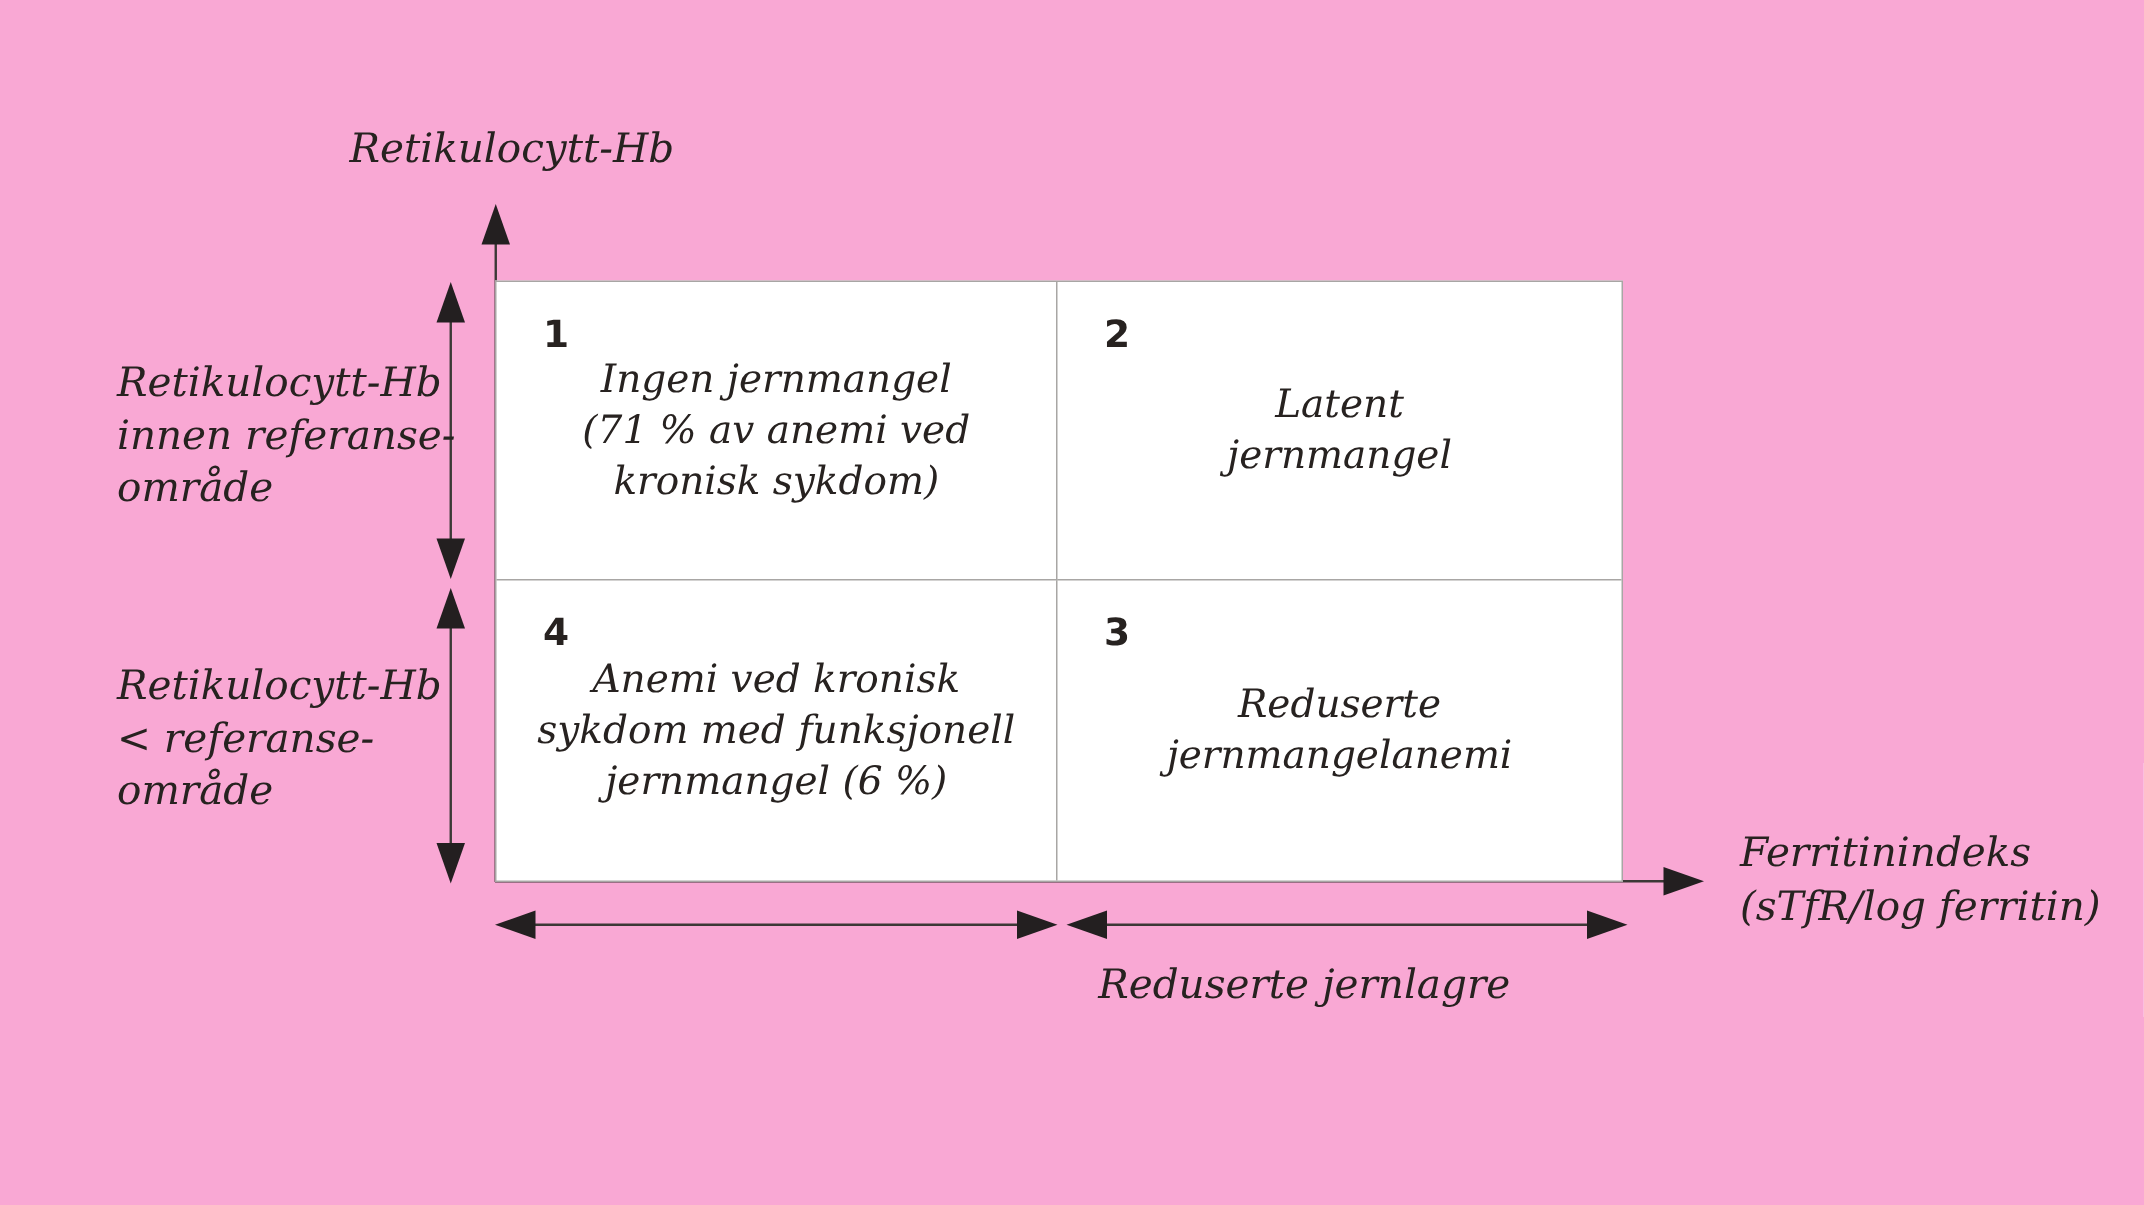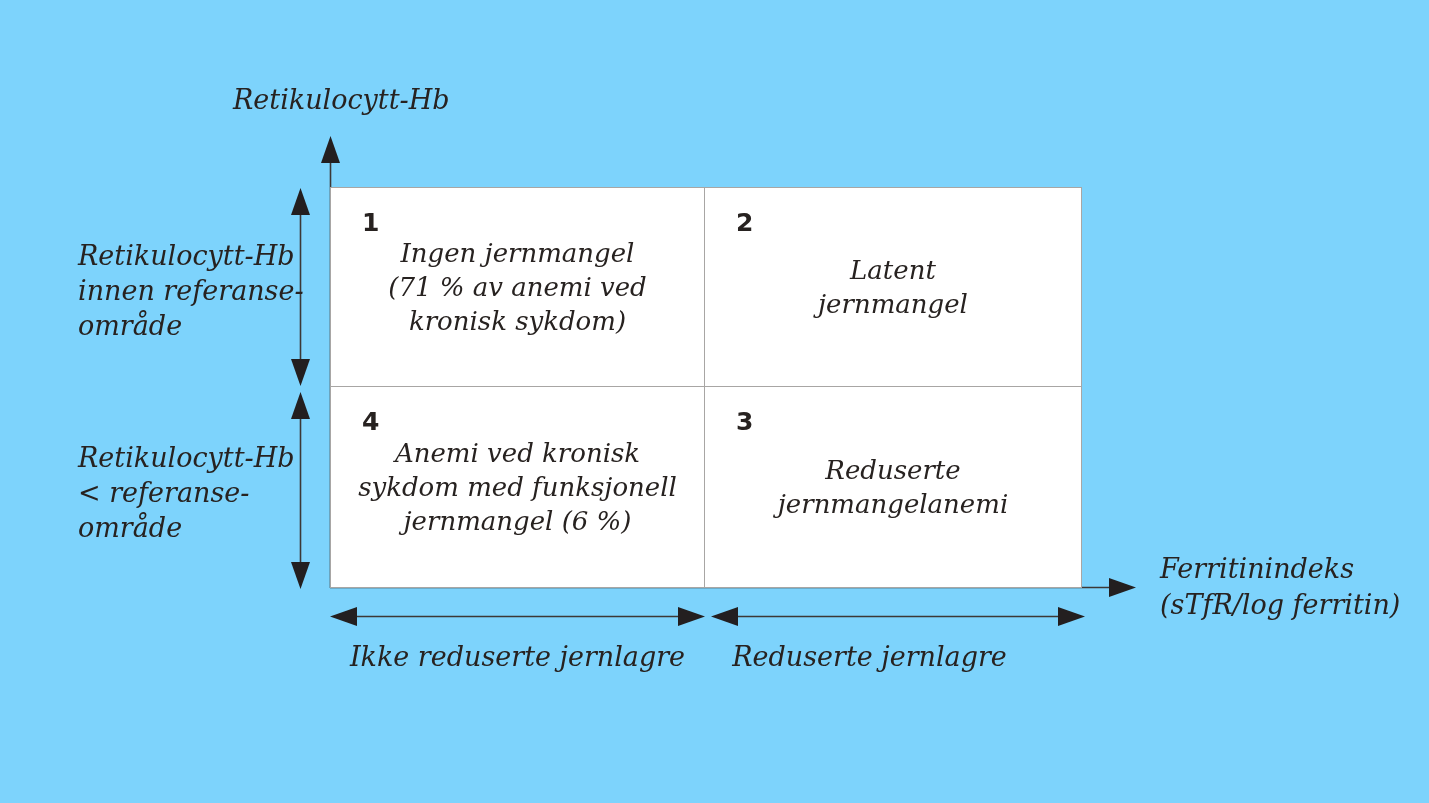--- a/index.html
+++ b/index.html
@@ -3,21 +3,21 @@
 <meta charset="utf-8">
 <style>
   html, body {
     margin: 0;
     padding: 0;
   }
   .canvas {
     position: relative;
     width: 1429px;
     height: 803px;
-    background: #7dd3fc;
+    background: #f9a8d4;
     overflow: hidden;
     font-family: "DejaVu Serif", serif;
     color: #272220;
   }
   .overlay {
     position: absolute;
     left: 0;
     top: 0;
     width: 1429px;
     height: 803px;
@@ -181,16 +181,15 @@
     <div>Retikulocytt-Hb</div>
     <div>&lt; referanse-</div>
     <div>område</div>
   </div>
 
   <div class="lbl x-title">
     <div>Ferritinindeks</div>
     <div>(sTfR/log ferritin)</div>
   </div>
 
-  <div class="bottom-label bottom-label-left">Ikke reduserte jernlagre</div>
   <div class="bottom-label bottom-label-right">Reduserte jernlagre</div>
 
 </div>
 
 </body></html>

